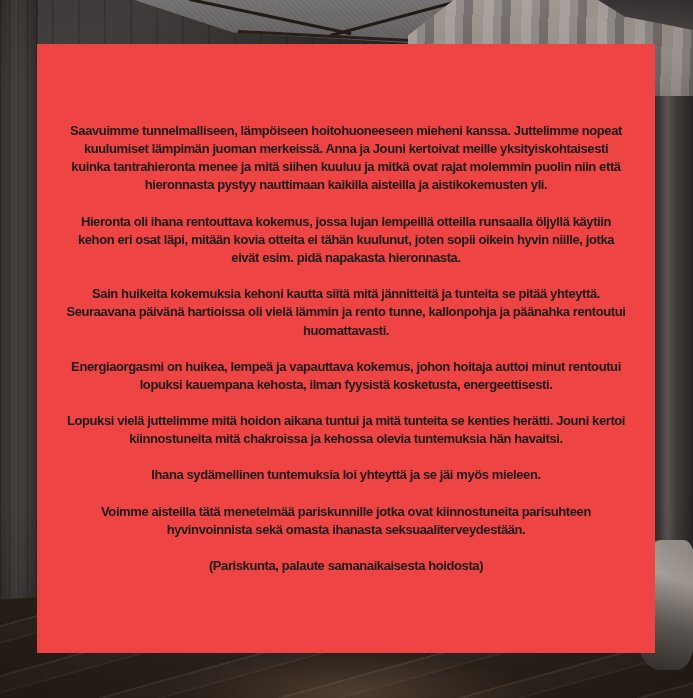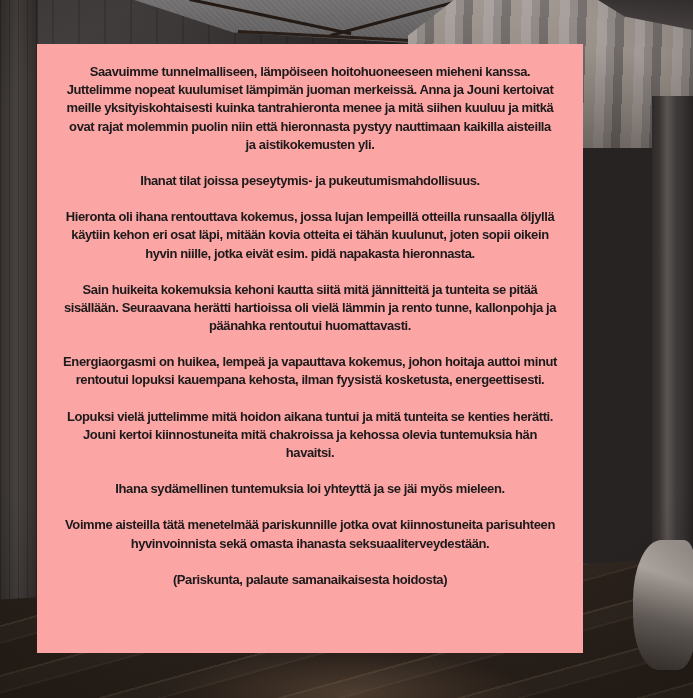--- a/index.html
+++ b/index.html
@@ -83,23 +83,23 @@
     background: linear-gradient(200deg, #9d9590 8%, #b5ada6 30%, #6e6763 62%, #463f3c 92%);
   }
   .vignette {
     inset: 0;
     background: radial-gradient(118% 96% at 50% 42%, rgba(0,0,0,0) 50%, rgba(8,5,3,.5) 88%, rgba(4,3,2,.75) 100%);
     pointer-events: none;
   }
 
   
   .quote-panel {
-    left: 37px; top: 44px; width: 546px; height: 609px;
-    background: #fca5a5;
-    display: flex; flex-direction: column; justify-content: flex-start;
+    left: 37px; top: 44px; width: 618px; height: 609px;
+    background: #ef4444;
+    display: flex; flex-direction: column; justify-content: center;
     padding: 10px 26px;
     text-align: center;
   }
   .quote-panel p {
     color: #1c1a1a;
     font-size: 13px;
     font-weight: 700;
     line-height: 1.4;
     letter-spacing: -0.4px;
     margin: 9px 0;
@@ -118,22 +118,21 @@
   <div class="ceiling-corner-right"></div>
   <div class="curtain-left"></div>
   <div class="curtain-right"></div>
   <div class="floor"></div>
   <div class="floor-glow"></div>
   <div class="fabric-bottom-right"></div>
   <div class="vignette"></div>
 
   <div class="quote-panel">
     <p>Saavuimme tunnelmalliseen, lämpöiseen hoitohuoneeseen mieheni kanssa. Juttelimme nopeat kuulumiset lämpimän juoman merkeissä. Anna ja Jouni kertoivat meille yksityiskohtaisesti kuinka tantrahieronta menee ja mitä siihen kuuluu ja mitkä ovat rajat molemmin puolin niin että hieronnasta pystyy nauttimaan kaikilla aisteilla ja aistikokemusten yli.</p>
-    <p>Ihanat tilat joissa peseytymis- ja pukeutumismahdollisuus.</p>
     <p>Hieronta oli ihana rentouttava kokemus, jossa lujan lempeillä otteilla runsaalla öljyllä käytiin kehon eri osat läpi, mitään kovia otteita ei tähän kuulunut, joten sopii oikein hyvin niille, jotka eivät esim. pidä napakasta hieronnasta.</p>
-    <p>Sain huikeita kokemuksia kehoni kautta siitä mitä jännitteitä ja tunteita se pitää sisällään. Seuraavana herätti hartioissa oli vielä lämmin ja rento tunne, kallonpohja ja päänahka rentoutui huomattavasti.</p>
+    <p>Sain huikeita kokemuksia kehoni kautta siitä mitä jännitteitä ja tunteita se pitää yhteyttä. Seuraavana päivänä hartioissa oli vielä lämmin ja rento tunne, kallonpohja ja päänahka rentoutui huomattavasti.</p>
     <p>Energiaorgasmi on huikea, lempeä ja vapauttava kokemus, johon hoitaja auttoi minut rentoutui lopuksi kauempana kehosta, ilman fyysistä kosketusta, energeettisesti.</p>
     <p>Lopuksi vielä juttelimme mitä hoidon aikana tuntui ja mitä tunteita se kenties herätti. Jouni kertoi kiinnostuneita mitä chakroissa ja kehossa olevia tuntemuksia hän havaitsi.</p>
     <p>Ihana sydämellinen tuntemuksia loi yhteyttä ja se jäi myös mieleen.</p>
     <p>Voimme aisteilla tätä menetelmää pariskunnille jotka ovat kiinnostuneita parisuhteen hyvinvoinnista sekä omasta ihanasta seksuaaliterveydestään.</p>
     <p>(Pariskunta, palaute samanaikaisesta hoidosta)</p>
   </div>
 </div>
 
 </body></html>

